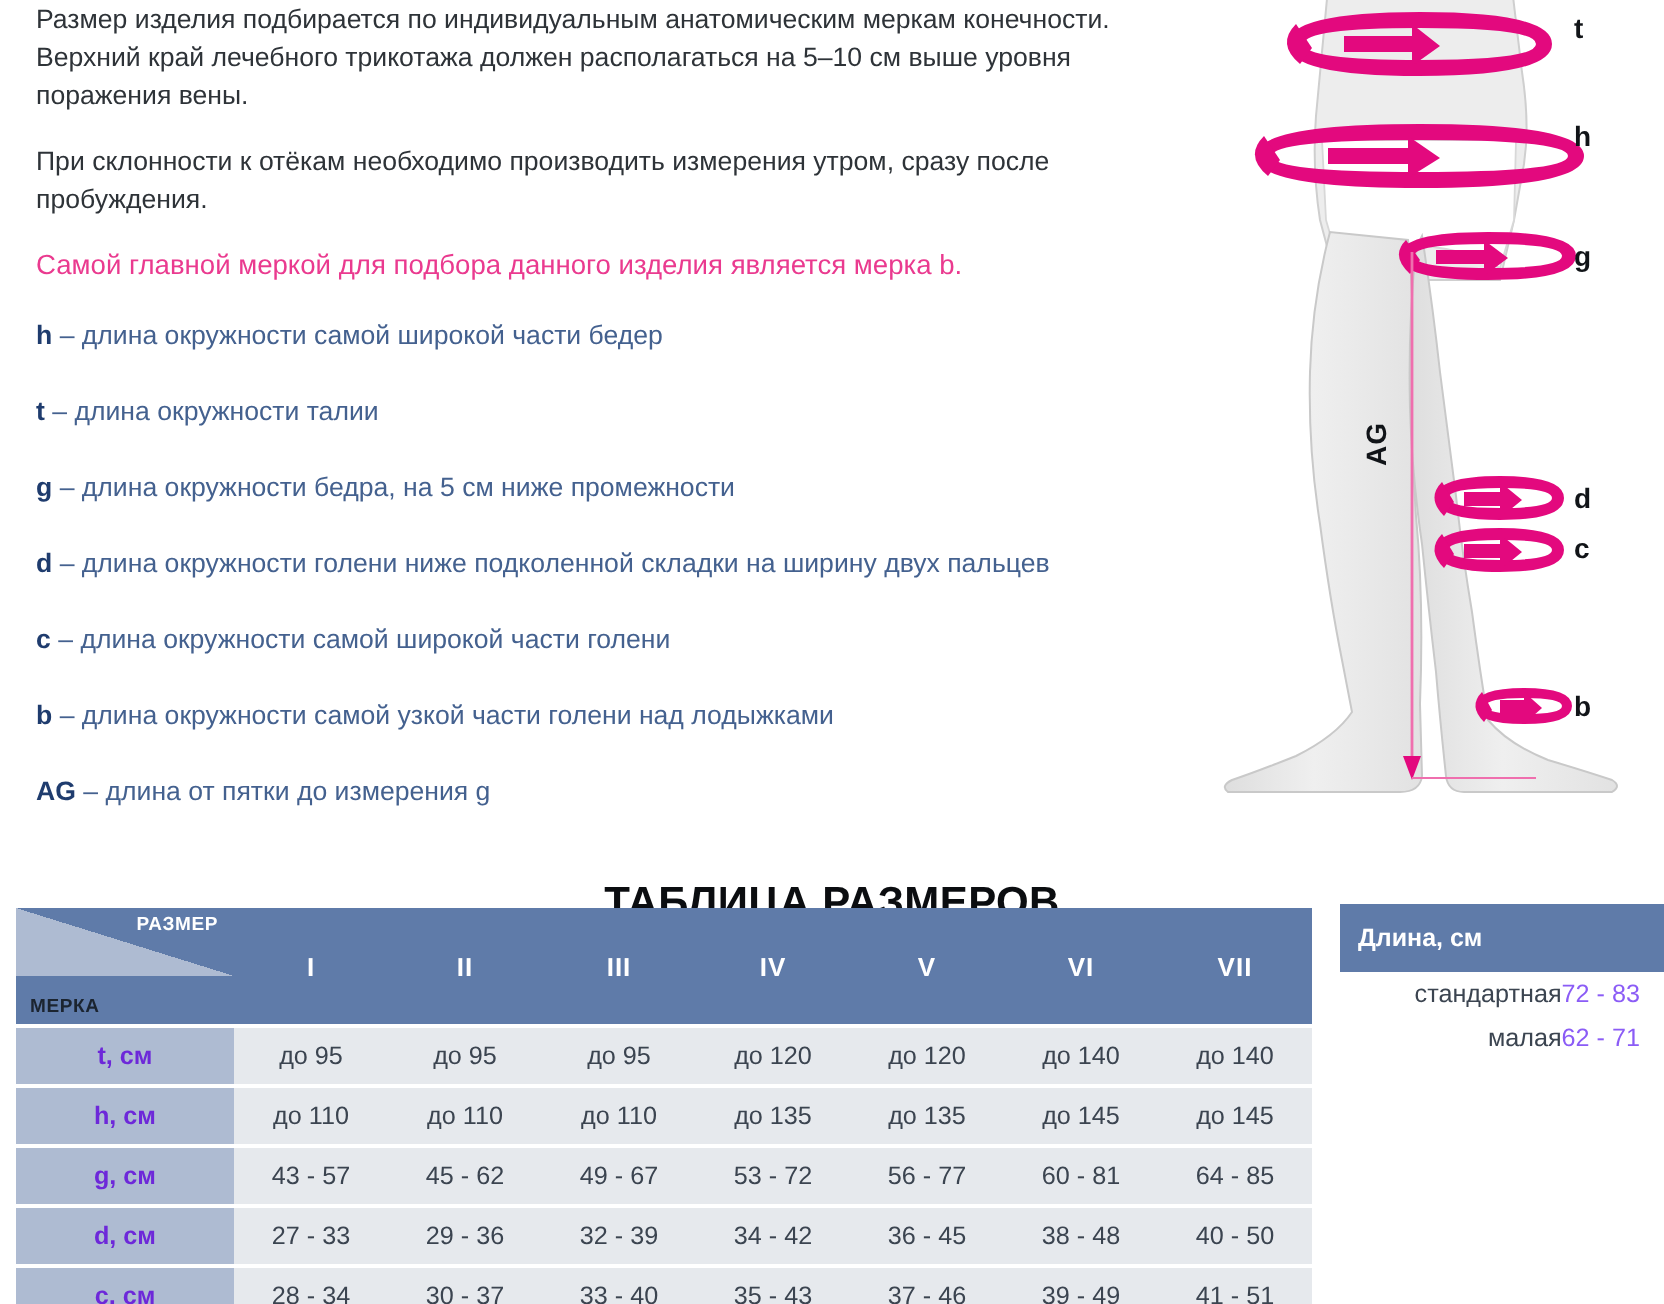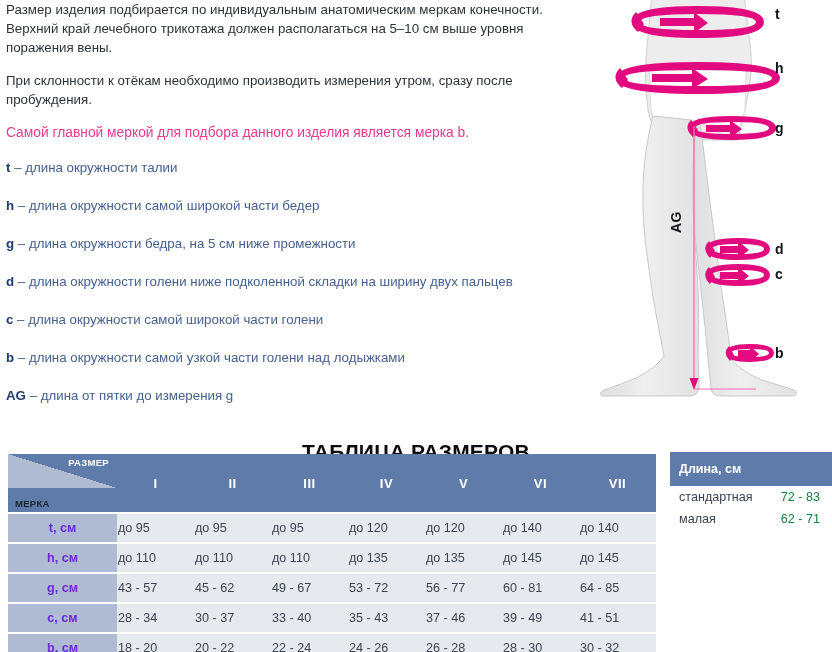--- a/index.html
+++ b/index.html
@@ -6,21 +6,21 @@
   body{
     width:832px;height:652px;
     background:#ffffff;
     font-family:"Liberation Sans","DejaVu Sans",sans-serif;
     position:relative;
     overflow:hidden;
     -webkit-font-smoothing:antialiased;
   }
 
   
-  #top{position:absolute;left:0;top:0;width:736px;height:408px;}
+  #top{position:absolute;left:12px;top:0;width:736px;height:408px;}
 
   #textcol{position:absolute;left:6px;top:0;width:556px;}
 
   p.para{
     margin:0 0 14px 0;
     font-size:13.3px;
     line-height:19px;
     color:#2e3338;
   }
   p.pink{
@@ -103,58 +103,59 @@
     color:#6d28d9;
     font-weight:bold;
     font-size:12.6px;
     text-align:center;
     height:26px;
   }
   table.sizes td.val{
     background:#e6e9ed;
     color:#3b4450;
     font-size:12.6px;
+    text-align:center;
     height:26px;
   }
 
   
   #sidepanel{
     position:absolute;left:662px;top:0;width:162px;
   }
   #sidepanel .sp-head{
     background:#5f7ba9;color:#fff;
     font-size:12.5px;font-weight:bold;
     height:34px;line-height:34px;
     padding-left:9px;
     box-sizing:border-box;
   }
   #sidepanel .sp-sub{
     font-size:12.6px;font-weight:bold;color:#1b2430;
     padding:9px 0 4px 9px;
   }
   #sidepanel .sp-row{
-    display:flex;justify-content:space-between;
+    display:flex;justify-content:flex-end;
     font-size:12.6px;color:#3b4450;
     padding:4px 12px 4px 9px;
   }
-  #sidepanel .sp-row .sp-val{color:#15803d;}
+  #sidepanel .sp-row .sp-val{color:#8b5cf6;}
 </style>
 </head>
 <body>
 
 <div id="top">
 
   <div id="textcol">
     <p class="para">Размер изделия подбирается по индивидуальным анатомическим меркам конечности. Верхний край лечебного трикотажа должен располагаться на 5–10 см выше уровня поражения вены.</p>
     <p class="para">При склонности к отёкам необходимо производить измерения утром, сразу после пробуждения.</p>
     <p class="pink">Самой главной меркой для подбора данного изделия является мерка b.</p>
 
     <ul class="legend">
+      <li><b>h</b> <span>– длина окружности самой широкой части бедер</span></li>
       <li><b>t</b> <span>– длина окружности талии</span></li>
-      <li><b>h</b> <span>– длина окружности самой широкой части бедер</span></li>
       <li><b>g</b> <span>– длина окружности бедра, на 5 см ниже промежности</span></li>
       <li><b>d</b> <span>– длина окружности голени ниже подколенной складки на ширину двух пальцев</span></li>
       <li><b>c</b> <span>– длина окружности самой широкой части голени</span></li>
       <li><b>b</b> <span>– длина окружности самой узкой части голени над лодыжками</span></li>
       <li><b>AG</b> <span>– длина от пятки до измерения g</span></li>
     </ul>
   </div>
 
   <div id="fig">
     <svg id="figsvg" width="272" height="400" viewBox="0 0 272 400">
@@ -290,20 +291,30 @@
         <td class="rowlab">g, см</td>
         <td class="val">43 - 57</td>
         <td class="val">45 - 62</td>
         <td class="val">49 - 67</td>
         <td class="val">53 - 72</td>
         <td class="val">56 - 77</td>
         <td class="val">60 - 81</td>
         <td class="val">64 - 85</td>
       </tr>
       <tr>
+        <td class="rowlab">d, см</td>
+        <td class="val">27 - 33</td>
+        <td class="val">29 - 36</td>
+        <td class="val">32 - 39</td>
+        <td class="val">34 - 42</td>
+        <td class="val">36 - 45</td>
+        <td class="val">38 - 48</td>
+        <td class="val">40 - 50</td>
+      </tr>
+      <tr>
         <td class="rowlab">c, см</td>
         <td class="val">28 - 34</td>
         <td class="val">30 - 37</td>
         <td class="val">33 - 40</td>
         <td class="val">35 - 43</td>
         <td class="val">37 - 46</td>
         <td class="val">39 - 49</td>
         <td class="val">41 - 51</td>
       </tr>
       <tr>

